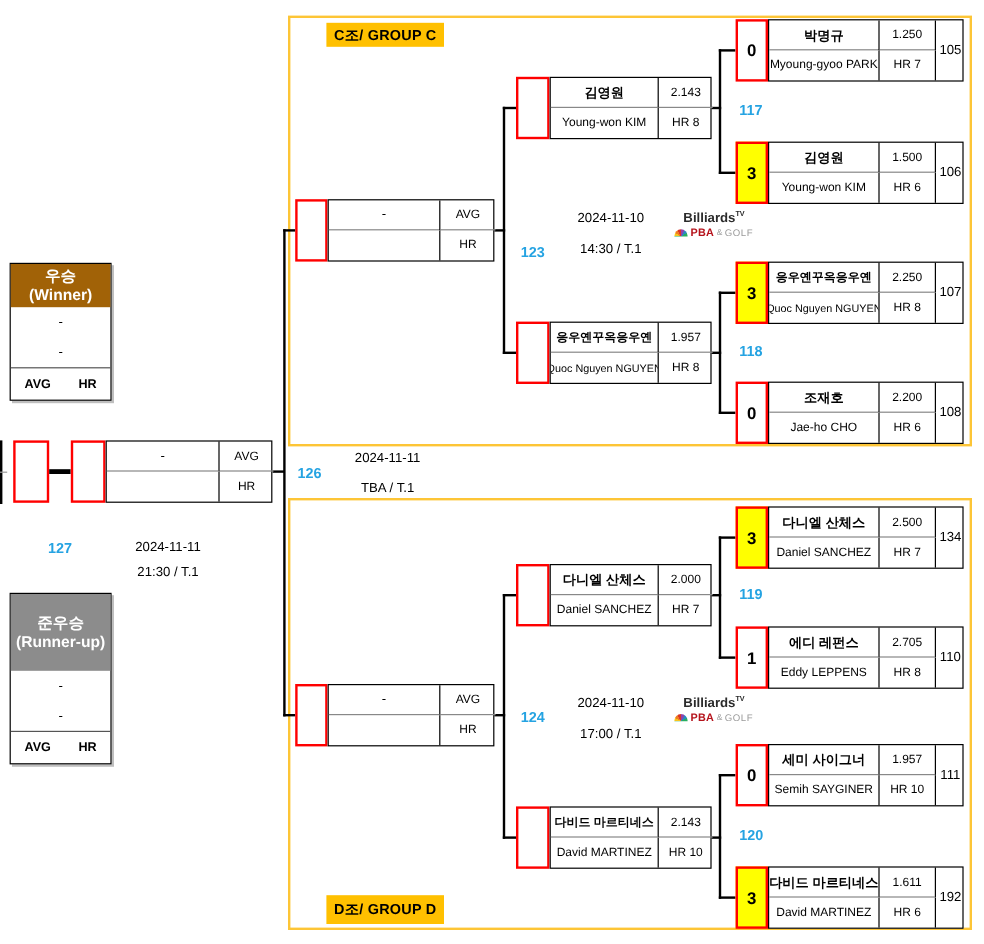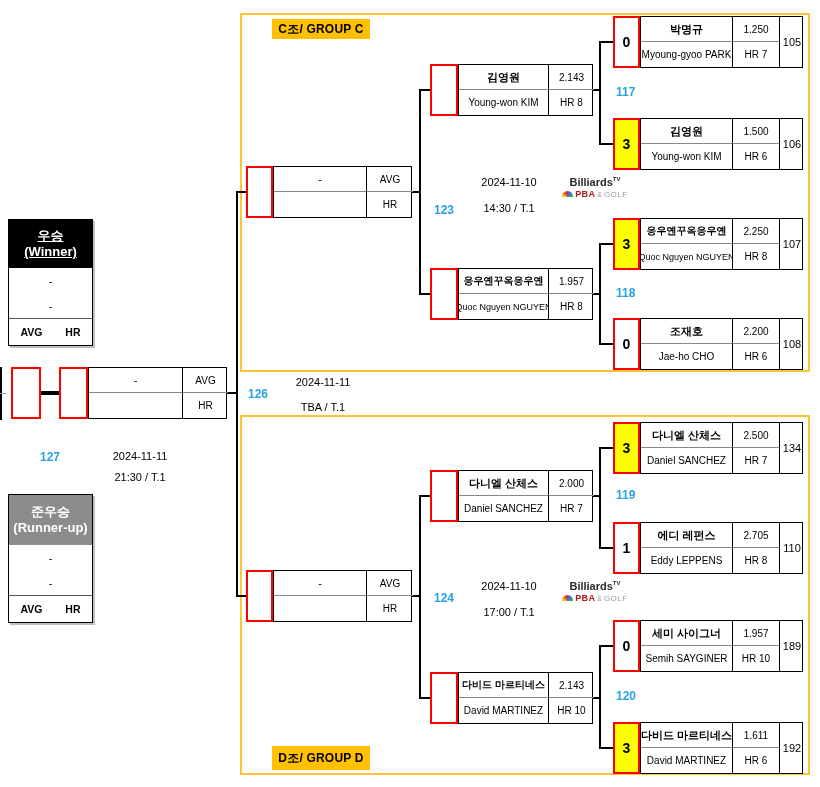--- a/index.html
+++ b/index.html
@@ -85,36 +85,36 @@
   <div class="bl" style="left:236px;top:191px;width:11px;height:2px;"></div>
   <div class="bl" style="left:236px;top:595px;width:11px;height:2px;"></div>
   <div class="bl" style="left:227px;top:392px;width:10px;height:2px;"></div>
 
   <div class="bl" style="left:0px;top:367px;width:2px;height:53px;"></div>
   <div class="blg" style="left:0px;top:393px;width:6px;height:1px;"></div>
   <div class="score" style="left:11px;top:367px;width:30px;"></div>
   <div class="bl" style="left:41px;top:391px;width:18px;height:4px;"></div>
 
   <div class="panel" style="top:219px;">
-    <div class="phead" style="height:48px;background:#000000;text-decoration:underline;">
+    <div class="phead" style="height:36px;background:#a16207;">
       <span>우승</span>
       <span>(Winner)</span>
     </div>
     <div class="pbody">
       <div class="prow">-</div>
       <div class="prow">-</div>
     </div>
     <div class="pfoot">
       <span>AVG</span>
       <span>HR</span>
     </div>
   </div>
 
   <div class="panel" style="top:494px;">
-    <div class="phead" style="height:50px;background:#8c8c8c;">
+    <div class="phead" style="height:64px;background:#8c8c8c;">
       <span>준우승</span>
       <span>(Runner-up)</span>
     </div>
     <div class="pbody">
       <div class="prow">-</div>
       <div class="prow">-</div>
     </div>
     <div class="pfoot">
       <span>AVG</span>
       <span>HR</span>
@@ -288,21 +288,21 @@
       <div class="cell numc">110</div>
       <div class="cell en">Eddy LEPPENS</div>
       <div class="cell hrc">HR 8</div>
     </div>
   </div>
   <div class="mbox m-first" style="left:613px;top:620px;width:190px;">
     <div class="score" style="width:27px;">0</div>
     <div class="body" style="left:27px;width:163px;grid-template-columns:92px 47px 24px;text-align:center;">
       <div class="cell ko">세미 사이그너</div>
       <div class="cell avgc">1.957</div>
-      <div class="cell numc">189</div>
+      <div class="cell numc">111</div>
       <div class="cell en">Semih SAYGINER</div>
       <div class="cell hrc">HR 10</div>
     </div>
   </div>
   <div class="mbox m-first" style="left:613px;top:722px;width:190px;">
     <div class="score win" style="width:27px;">3</div>
     <div class="body" style="left:27px;width:163px;grid-template-columns:92px 47px 24px;">
       <div class="cell ko">다비드 마르티네스</div>
       <div class="cell avgc">1.611</div>
       <div class="cell numc">192</div>

